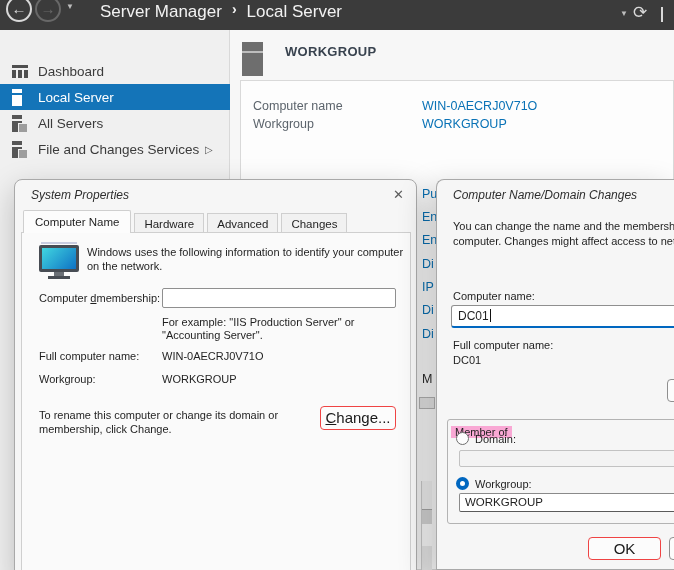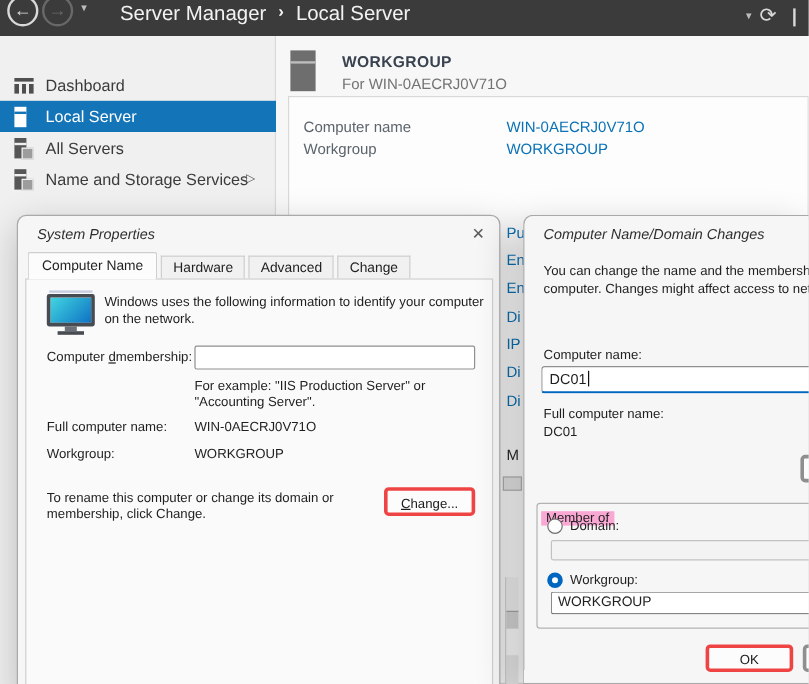--- a/index.html
+++ b/index.html
@@ -58,22 +58,22 @@
   .scrollstrip .s1 { height:28px; background:#f5f5f5; }
   .scrollstrip .s2 { height:15px; background:#d9d9d9; border-top:1px solid #a9a9a9; }
   .scrollstrip .s3 { height:22px; background:#ffffff; }
   .scrollstrip .s4 { height:25px; background:#ececec; }
 
   
   .dialog { position:absolute; background:#f6f6f6; border:1px solid #a9a9a9;
             box-shadow:0 10px 30px rgba(0,0,0,.22); font-size:11px; color:#1f1f1f; }
   .dlg-title { position:absolute; left:16px; top:8px; font-size:12px; color:#2e2e2e; white-space:nowrap;font-style:italic; }
   .dlg-close { position:absolute; right:12px; top:7px; font-size:13px; color:#5c5c5c; cursor:default; }
-  .win-btn { position:absolute; background:#fcfcfc; border:3px solid #ef4444; border-radius:4px;
-             font-size:11px; color:#1a1a1a; text-align:center; font-family:"Liberation Sans",sans-serif; }
+  .win-btn { position:absolute; background:#fcfcfc; border:1px solid #ef4444; border-radius:4px;
+             font-size:15px; color:#1a1a1a; text-align:center; font-family:"Liberation Sans",sans-serif; }
   .ukey { text-decoration:underline; }
 
   
   .sysprops { left:14px; top:179px; width:403px; height:400px; border-radius:8px 8px 0 0; z-index:5; }
   .tabrow { position:absolute; left:8px; top:30px; height:23px; display:flex; align-items:flex-end; }
   .tab { height:20px; padding:0 9px; line-height:20px; background:#f1f1f1; border:1px solid #cfcfcf;
          border-bottom:none; margin-right:3px; font-size:11.5px; white-space:nowrap; }
   .tab.active { height:23px; line-height:23px; padding:0 11px; background:#fcfcfc; position:relative; z-index:3;
                 border-radius:2px 2px 0 0; }
   .tabpanel { position:absolute; left:6px; top:52px; width:390px; height:348px; background:#fafafa;
@@ -135,29 +135,28 @@
   <div class="nav-item selected" style="top:54px;">
     <span class="ic icon-server white"></span>
     <span class="lbl">Local Server</span>
   </div>
   <div class="nav-item" style="top:80px;">
     <span class="ic icon-server badge"></span>
     <span class="lbl">All Servers</span>
   </div>
   <div class="nav-item" style="top:106px;">
     <span class="ic icon-server badge"></span>
-    <span class="lbl">Name and Storage Services</span>
+    <span class="lbl">File and Changes Services</span>
     <span class="expand">▷</span>
   </div>
 </div>
 
 <div class="main">
   <div class="hdr-icon"></div>
   <div class="hdr-title">WORKGROUP</div>
-  <div class="hdr-sub">For WIN-0AECRJ0V71O</div>
 
   <div class="prop-box">
     <div class="prop-label" style="top:18px;">Computer name</div>
     <div class="prop-value" style="top:18px;">WIN-0AECRJ0V71O</div>
     <div class="prop-label" style="top:36px;">Workgroup</div>
     <div class="prop-value" style="top:36px;">WORKGROUP</div>
 
     <div class="frag" style="top:106px;">Pu</div>
     <div class="frag" style="top:129px;">En</div>
     <div class="frag" style="top:152px;">En</div>
@@ -177,21 +176,21 @@
 </div>
 
 <div class="dialog sysprops">
   <div class="dlg-title">System Properties</div>
   <div class="dlg-close">✕</div>
 
   <div class="tabrow">
     <div class="tab active">Computer Name</div>
     <div class="tab">Hardware</div>
     <div class="tab">Advanced</div>
-    <div class="tab">Change</div>
+    <div class="tab">Changes</div>
   </div>
   <div class="tabpanel"></div>
 
   <div class="monitor">
     <div class="topline"></div>
       <div class="screen"></div>
       <div class="neck"></div>
       <div class="base"></div>
   </div>
   <div class="sp-text" style="left:72px; top:66px;">Windows uses the following information to identify your computer</div>

